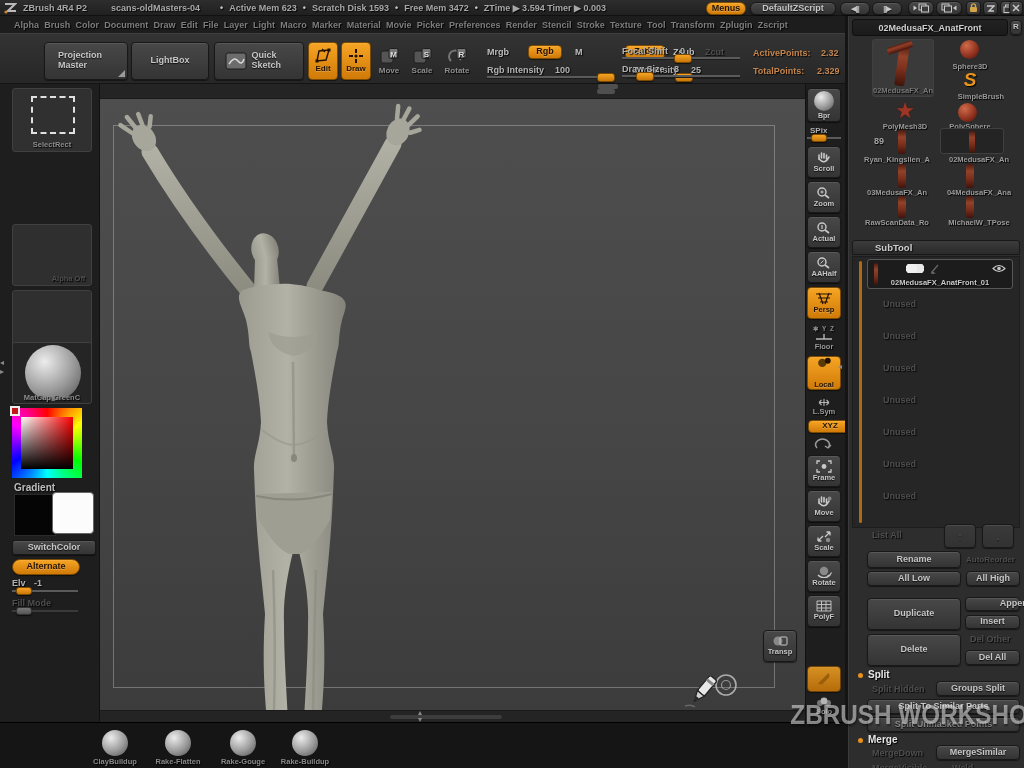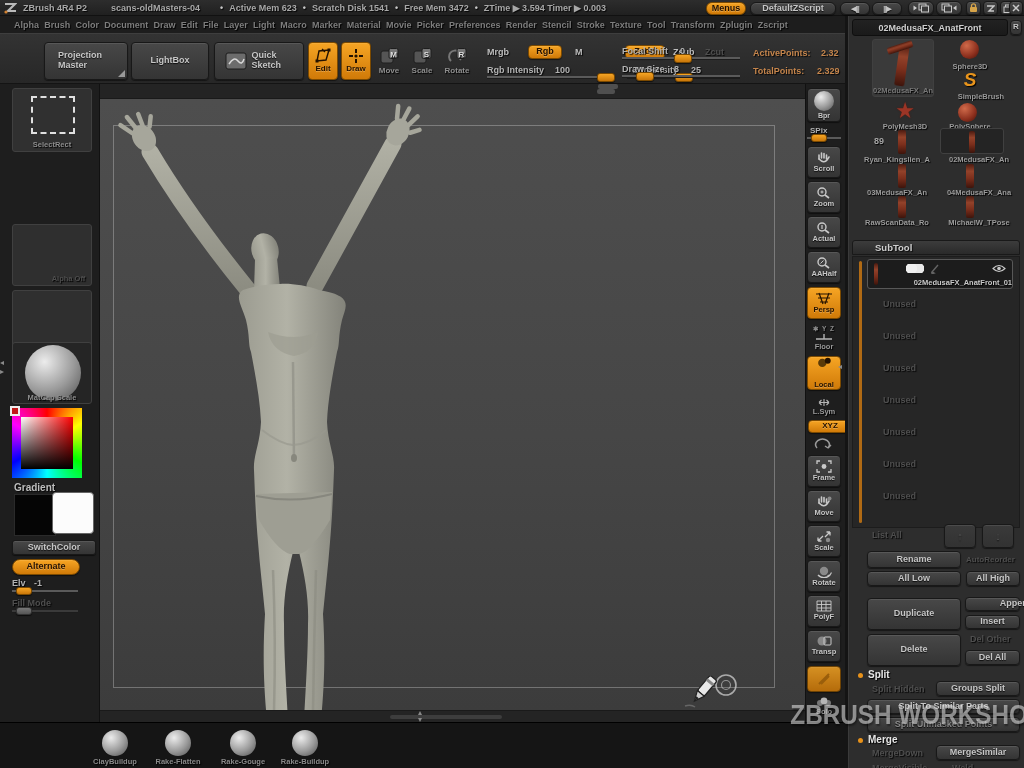--- a/index.html
+++ b/index.html
@@ -47,21 +47,21 @@
   <div class="ab" style="left:0;top:0;width:1024px;height:16px;background:linear-gradient(#2d2d2d,#202020);border-bottom:1px solid #111;display:flex;align-items:center;gap:6px;padding:0 4px;">
     <svg width="13" height="12" viewBox="0 0 13 12">
       <path d="M1 2 L11 2 L4 9 L12 9" stroke="#b9b9b9" stroke-width="2.2" fill="none"></path>
       <circle cx="2" cy="10" r="1.6" fill="#d08030"></circle>
     </svg>
     <span class="txt" style="position:static;color:#a8a8a8;">ZBrush 4R4 P2</span>
     <span class="txt" style="position:static;margin-left:18px;color:#a8a8a8;">scans-oldMasters-04</span>
     <span class="txt" style="position:static;margin-left:14px;color:#c8c8c8;">•</span>
     <span class="txt" style="position:static;color:#a8a8a8;">Active Mem 623</span>
     <span class="txt" style="position:static;color:#c8c8c8;">•</span>
-    <span class="txt" style="position:static;color:#a8a8a8;">Scratch Disk 1541</span>
+    <span class="txt" style="position:static;color:#a8a8a8;">Scratch Disk 1593</span>
     <span class="txt" style="position:static;color:#c8c8c8;">•</span>
     <span class="txt" style="position:static;color:#a8a8a8;">Free Mem 3472</span>
     <span class="txt" style="position:static;color:#c8c8c8;">•</span>
     <span class="txt" style="position:static;color:#a8a8a8;">ZTime ▶ 3.594  Timer ▶ 0.003</span>
   </div>
 
   <div class="btn on" style="left:706px;top:2px;width:40px;height:13px;border-radius:6px;">Menus</div>
   <div class="btn" style="left:750px;top:2px;width:86px;height:13px;border-radius:6px;">DefaultZScript</div>
   <div class="btn" style="left:840px;top:2px;width:30px;height:13px;border-radius:6px;font-size:7px;letter-spacing:-1px;">◀|||</div>
   <div class="btn" style="left:872px;top:2px;width:30px;height:13px;border-radius:6px;font-size:7px;letter-spacing:-1px;">|||▶</div>
@@ -219,21 +219,21 @@
     <span class="thumblbl" style="left:0;right:0;bottom:2px;">SelectRect</span>
   </div>
   <div class="thumb" style="left:12px;top:224px;width:80px;height:62px;background:#2f2f2f;">
     <span class="thumblbl dim" style="left:0;right:0;bottom:2px;color:#555;margin-left:33px;">Alpha Off</span>
   </div>
   <div class="thumb" style="left:12px;top:290px;width:80px;height:62px;background:#2f2f2f;">
     <span class="thumblbl dim" style="left:0;right:0;bottom:2px;color:#555;">Texture Off</span>
   </div>
   <div class="thumb" style="left:12px;top:342px;width:80px;height:62px;background:#252525;overflow:hidden;">
     <span class="ab sphere" style="left:12px;top:2px;width:56px;height:56px;"></span>
-    <span class="thumblbl" style="left:0;right:0;bottom:1px;">MatCap Scale</span>
+    <span class="thumblbl" style="left:0;right:0;bottom:1px;">MatCap GreenC</span>
   </div>
 
   <div class="ab" style="left:12px;top:408px;width:70px;height:70px;background:conic-gradient(#ff0000,#ffff00,#00ff00,#00ffff,#0000ff,#ff00ff,#ff0000);">
     <div class="ab" style="left:9px;top:9px;width:52px;height:52px;background:linear-gradient(to bottom,rgba(0,0,0,0),#000),linear-gradient(to right,#fff,#f00);"></div>
     <div class="ab" style="left:-2px;top:-2px;width:10px;height:10px;background:#c01818;border:2px solid #eee;"></div>
   </div>
   <span class="txt" style="left:14px;top:482px;font-size:10px;color:#bdbdbd;">Gradient</span>
 
   <div class="ab" style="left:14px;top:494px;width:42px;height:42px;background:#050505;border:1px solid #2a2a2a;"></div>
 
@@ -446,21 +446,21 @@
       <path d="M14 10 L15.5 7.5 M14 10 L11.5 10.5" stroke="#c9c9c9" stroke-width="1.2"></path>
     </svg>
     <span style="font-size:7.5px;">Rotate</span>
   </div>
   <div class="btn vbtn" style="left:807px;top:595px;width:34px;height:32px;">
     <svg width="16" height="12" viewBox="0 0 16 12">
       <path d="M1 1 H15 M1 4.5 H15 M1 8 H15 M1 11 H15 M1 1 V11 M5.5 1 V11 M10 1 V11 M15 1 V11" stroke="#c9c9c9" stroke-width="0.9"></path>
     </svg>
     <span style="font-size:7.5px;">PolyF</span>
   </div>
-  <div class="btn vbtn" style="left:807px;top:630px;width:34px;height:32px;">
+  <div class="btn vbtn" style="left:763px;top:630px;width:34px;height:32px;">
     <svg width="16" height="12" viewBox="0 0 16 12">
       <circle cx="6" cy="6" r="4.5" fill="#9a9a9a" opacity=".8"></circle>
       <rect x="8" y="2" width="7" height="8" rx="1" fill="none" stroke="#c9c9c9"></rect>
     </svg>
     <span style="font-size:7.5px;">Transp</span>
   </div>
   <div class="btn on" style="left:807px;top:666px;width:34px;height:26px;opacity:.85;">
     <svg width="16" height="14" viewBox="0 0 16 14">
       <path d="M3 12 L13 2 M5 12 L13 4" stroke="#b06a08" stroke-width="2"></path>
     </svg>
@@ -530,21 +530,21 @@
     <div class="ab" style="left:14px;top:2px;width:146px;height:30px;background:#1c1c1c;border:1px solid #585858;border-radius:3px;">
       <span class="redbar" style="left:6px;top:3px;width:4px;height:22px;"></span>
       <span class="ab" style="left:38px;top:4px;width:18px;height:9px;background:radial-gradient(circle at 30% 50%,#f0f0f0 40%,rgba(0,0,0,0) 45%),radial-gradient(circle at 70% 50%,#e8e8e8 40%,rgba(0,0,0,0) 45%);"></span>
       <svg class="ab" style="left:62px;top:3px;" width="12" height="11" viewBox="0 0 12 11" opacity="0.45">
         <path d="M2 9 L8 2 M2 9 Q1 11 4 10 Z" stroke="#bbb" stroke-width="1.4" fill="#bbb"></path>
       </svg>
       <svg class="ab" style="left:124px;top:4px;" width="14" height="9" viewBox="0 0 14 9">
         <path d="M1 4.5 Q7 -1.5 13 4.5 Q7 10.5 1 4.5 Z" fill="none" stroke="#c9c9c9" stroke-width="1.1"></path>
         <circle cx="7" cy="4.5" r="1.8" fill="#c9c9c9"></circle>
       </svg>
-      <span class="panellbl" style="left:0;right:0;bottom:1px;text-align:right;color:#c9c9c9;margin-top:28px;">02MedusaFX_AnatFront_01</span>
+      <span class="panellbl" style="left:0;right:0;bottom:1px;text-align:center;color:#c9c9c9;margin-top:28px;">02MedusaFX_AnatFront_01</span>
     </div>
 
     <span class="ab txt dim" style="left:30px;top:42px;color:#3e3e3e;">Unused</span>
     <span class="ab txt dim" style="left:30px;top:74px;color:#3e3e3e;">Unused</span>
     <span class="ab txt dim" style="left:30px;top:106px;color:#3e3e3e;">Unused</span>
     <span class="ab txt dim" style="left:30px;top:138px;color:#3e3e3e;">Unused</span>
     <span class="ab txt dim" style="left:30px;top:170px;color:#3e3e3e;">Unused</span>
     <span class="ab txt dim" style="left:30px;top:202px;color:#3e3e3e;">Unused</span>
     <span class="ab txt dim" style="left:30px;top:234px;color:#3e3e3e;">Unused</span>
   </div>

